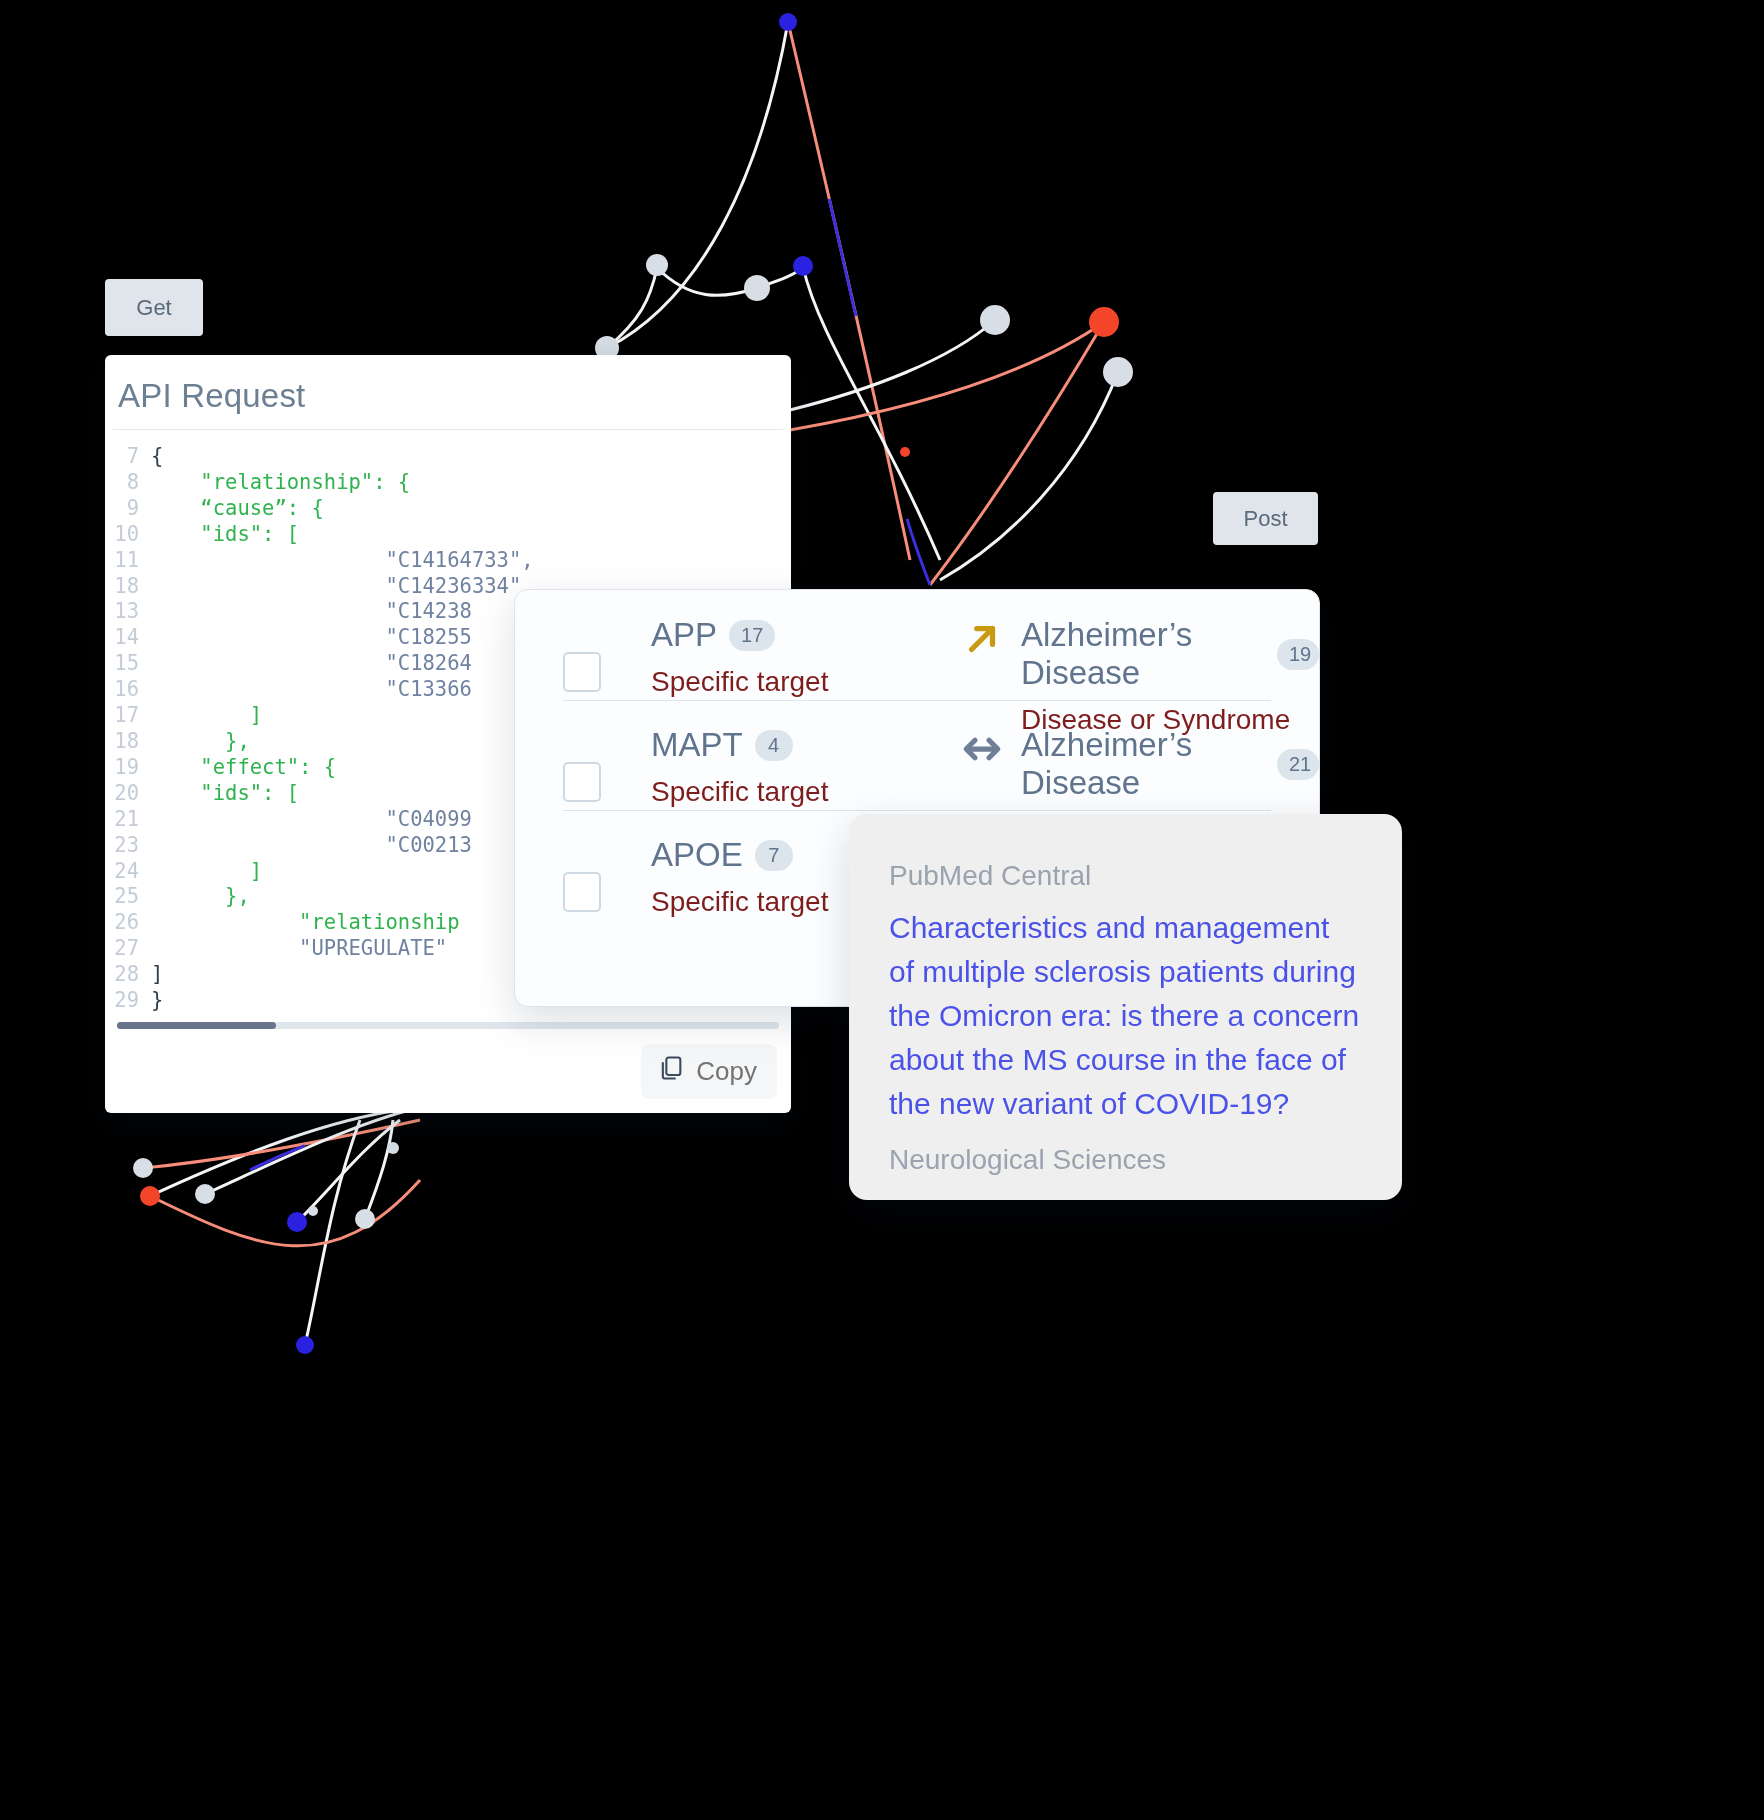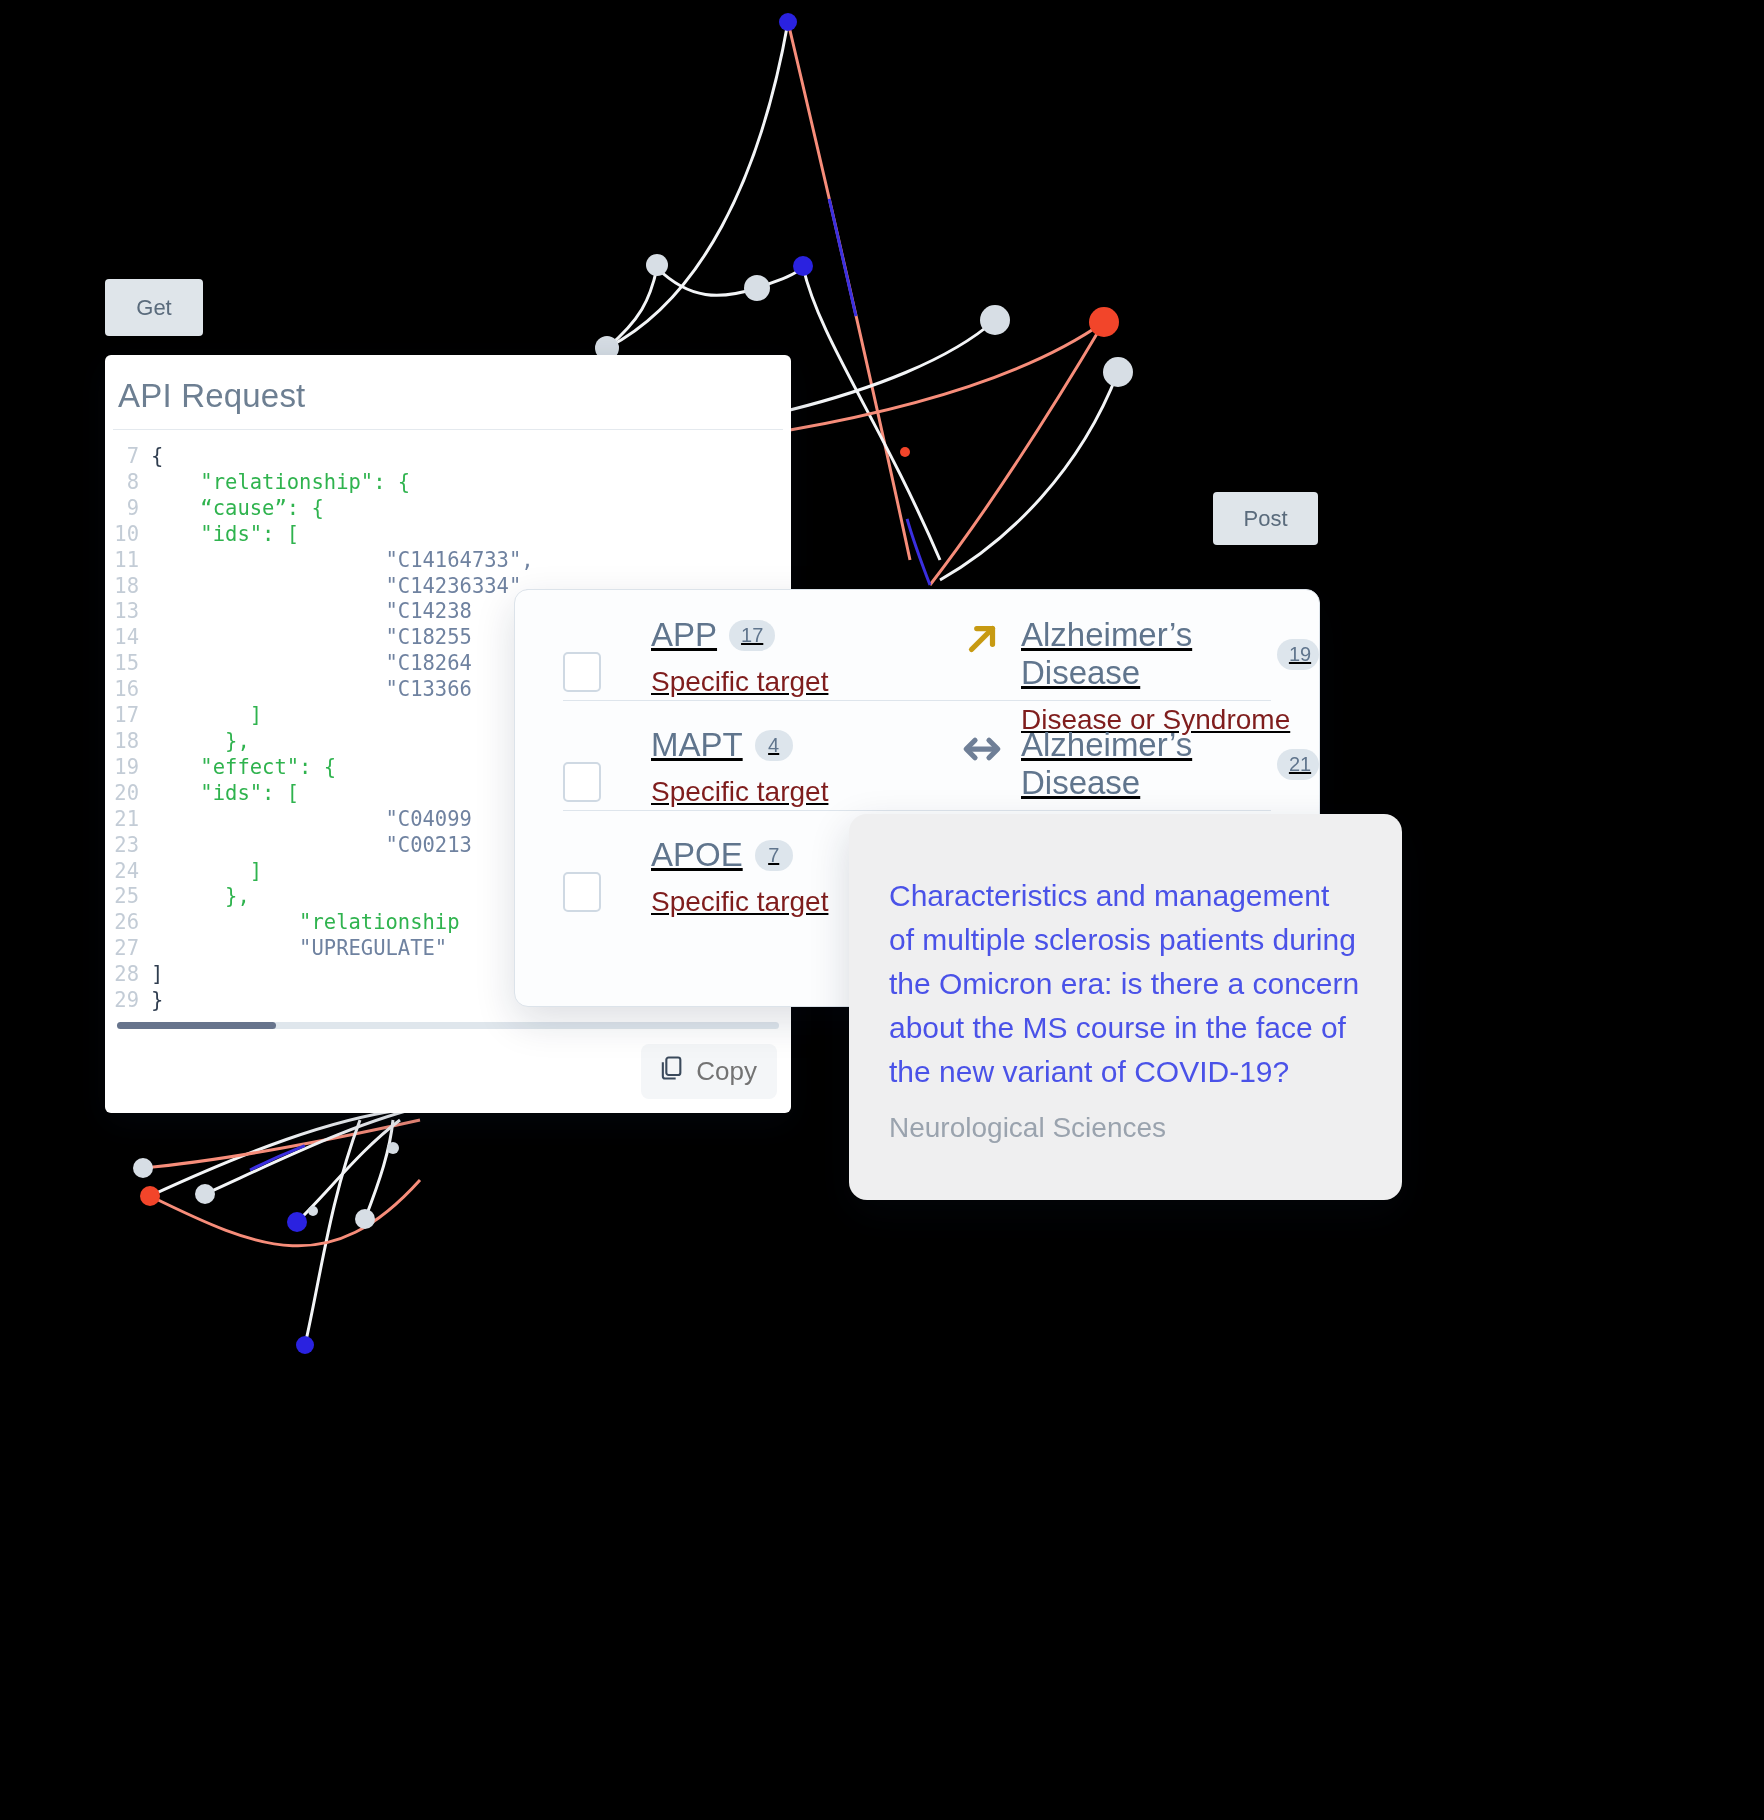--- a/index.html
+++ b/index.html
@@ -96,21 +96,20 @@
     border: 1px solid #dce3ea;
     border-radius: 14px;
     box-shadow: 0 14px 40px rgba(16,30,54,0.14);
     overflow: hidden;
   }
   .res-row {
     display: flex; align-items: flex-start;
     padding: 26px 0 0 48px;
     height: 110px;
     position: relative;
-    text-decoration: underline;
   }
   .res-row + .res-row::before {
     content: ""; position: absolute; left: 48px; right: 48px; top: 0;
     height: 1px; background: #dee5ec;
   }
   .res-check {
     width: 38px; height: 40px;
     border: 2px solid #cfd9e3;
     border-radius: 5px;
     background: #ffffff;
@@ -306,17 +305,18 @@
               <span class="badge">7</span>
             </div>
             <div class="ent-sub">Specific target</div>
           </div>
           <div class="res-right"></div>
         </div>
       </div>
   </div>
 
   <div id="pubmed-card">
+    <div id="pm-source">PubMed Central</div>
     <div id="pm-title">Characteristics and management of multiple sclerosis patients during the Omicron era: is there a concern about the MS course in the face of the new variant of COVID-19?</div>
     <div id="pm-journal">Neurological Sciences</div>
   </div>
 
 </div>
 
 </body></html>

